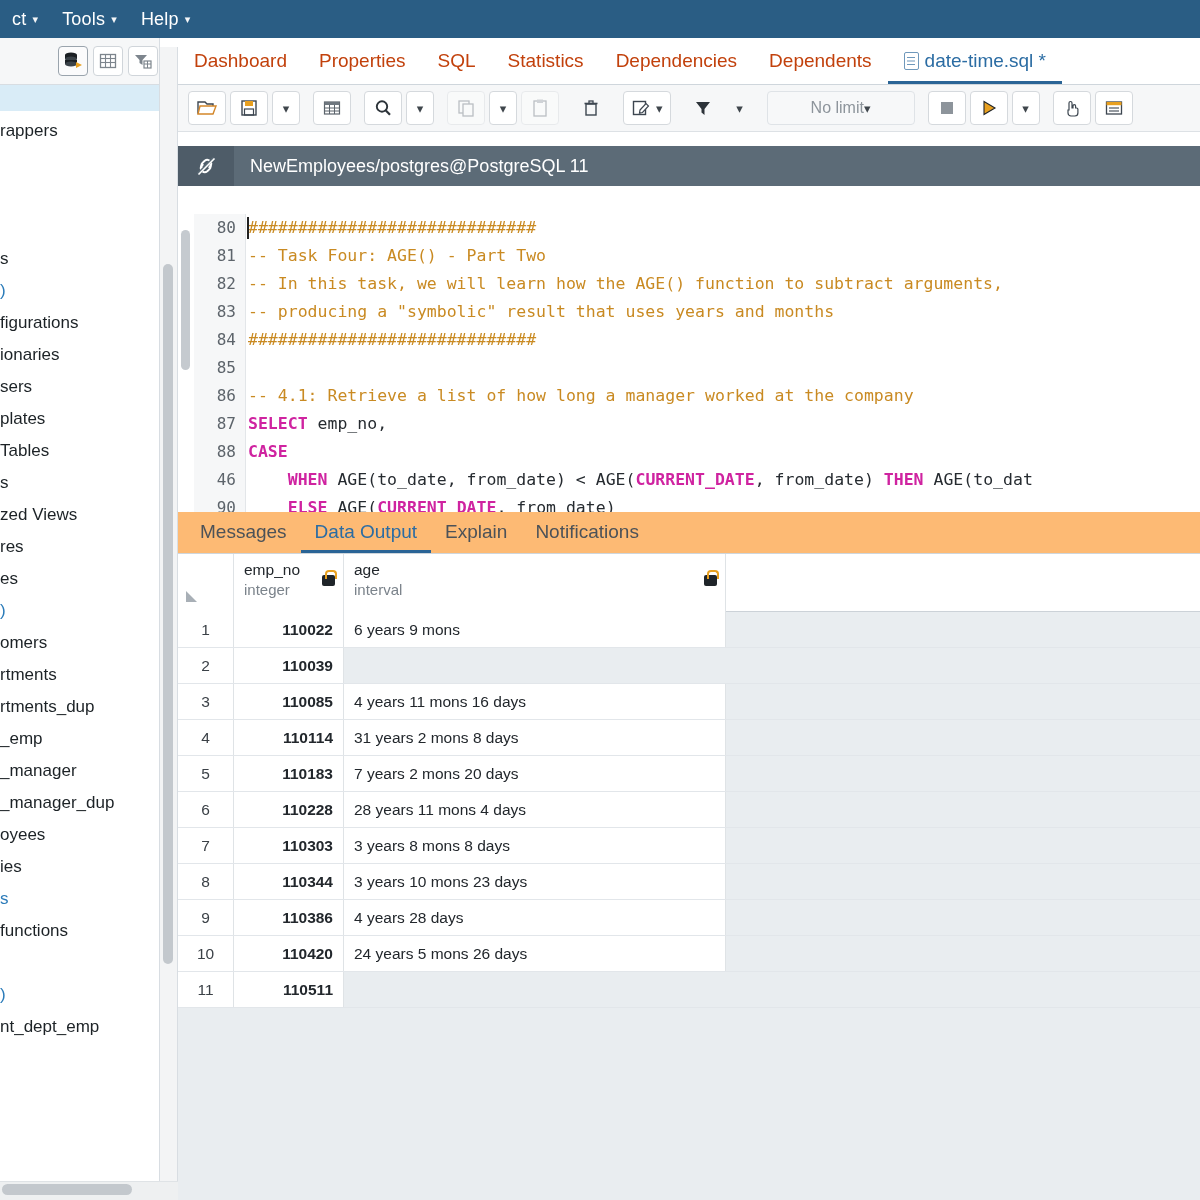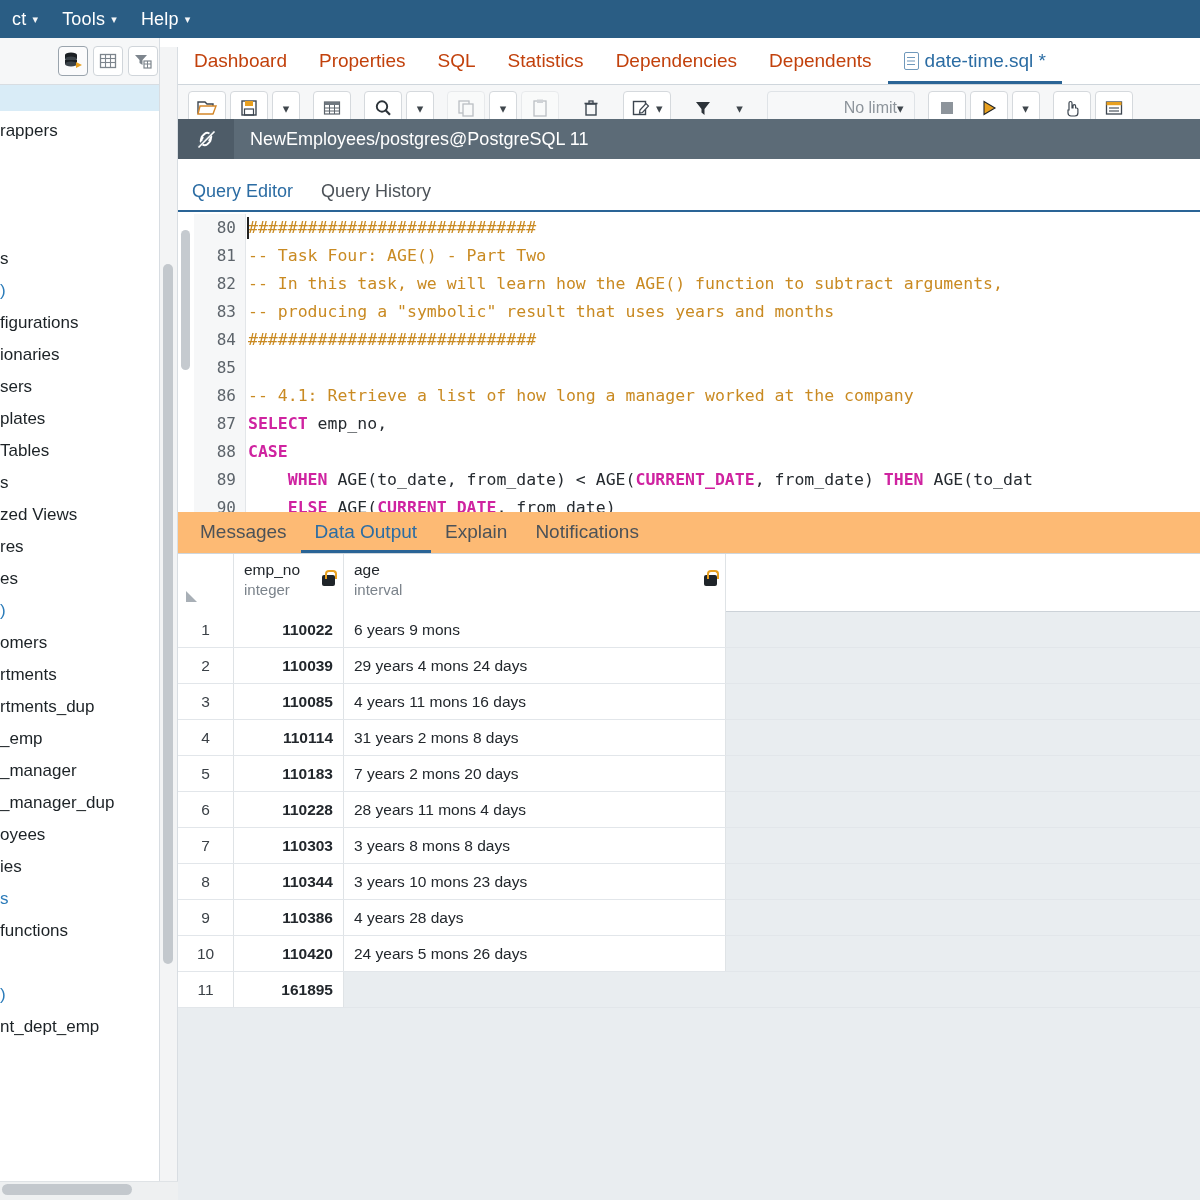--- a/index.html
+++ b/index.html
@@ -117,28 +117,28 @@
     border: 1px solid #d5d9dd; background: #ffffff; border-radius: 4px;
     display: flex; align-items: center; justify-content: center;
     margin-right: 4px;
   }
   .ebtn.flat { border-color: transparent; background: transparent; }
   .ebtn.caretbtn { min-width: 28px; padding: 0 5px; }
   .ebtn.disabled { opacity: .42; }
   .caret-g { font-size: 13px; color: #3f464c; line-height: 1; }
   .limit-select {
     height: 34px; width: 148px; border: 1px solid #dfe3e7; background: #f7f8f9;
-    border-radius: 4px; display: flex; align-items: center; justify-content: flex-end;
+    border-radius: 4px; display: flex; align-items: center; justify-content: center;
     padding: 0 10px; margin-right: 4px;
   }
   .limit-select .lbl { font-size: 16px; color: #8d949b; }
 
   
   .connbar {
-    position: absolute; left: 0; top: 81px; width: 1022px; height: 40px;
+    position: absolute; left: 0; top: 108px; width: 1022px; height: 40px;
     background: #5c6b77; display: flex; align-items: center;
   }
   .conn-icon-box {
     width: 56px; height: 40px; background: #4e5c68;
     display: flex; align-items: center; justify-content: center;
   }
   .conn-text {
     color: #ffffff; font-size: 18px; padding-left: 16px; white-space: nowrap;
   }
 
@@ -508,39 +508,35 @@
         <svg width="24" height="24" viewBox="0 0 24 24">
           <path d="M8.5 14.5 a4 4 0 0 1 0 -5.6 l2.2 -2.2 a4 4 0 0 1 5.6 5.6 l-1 1" fill="none" stroke="#ffffff" stroke-width="2" stroke-linecap="round"></path>
           <path d="M15.5 9.5 a4 4 0 0 1 0 5.6 l-2.2 2.2 a4 4 0 0 1 -5.6 -5.6 l1 -1" fill="none" stroke="#ffffff" stroke-width="2" stroke-linecap="round"></path>
           <line x1="4" y1="20" x2="20" y2="4" stroke="#5c6b77" stroke-width="3"></line>
           <line x1="4.5" y1="20.5" x2="20.5" y2="4.5" stroke="#ffffff" stroke-width="1.6"></line>
         </svg>
       </div>
       <div class="conn-text">NewEmployees/postgres@PostgreSQL 11</div>
     </div>
 
-    <div class="subtabs" id="subtabs">
-        <div class="subtab active">Query Editor</div>
-        <div class="subtab">Query History</div>
-      </div>
 
     <div class="editor">
       <div class="ed-vtrack"></div>
       <div class="ed-vscroll"></div>
       <div class="gutter" id="gutter">
           <div class="gl">80</div>
           <div class="gl">81</div>
           <div class="gl">82</div>
           <div class="gl">83</div>
           <div class="gl">84</div>
           <div class="gl">85</div>
           <div class="gl">86</div>
           <div class="gl">87</div>
           <div class="gl">88</div>
-          <div class="gl">89</div>
+          <div class="gl">46</div>
           <div class="gl">90</div>
         </div>
       <div class="codearea" id="codearea">
           <div class="cl"><span class="cmt">#############################</span></div>
           <div class="cl"><span class="cmt">-- Task Four: AGE() - Part Two</span></div>
           <div class="cl"><span class="cmt">-- In this task, we will learn how the AGE() function to subtract arguments,</span></div>
           <div class="cl"><span class="cmt">-- producing a "symbolic" result that uses years and months</span></div>
           <div class="cl"><span class="cmt">#############################</span></div>
           <div class="cl">&nbsp;</div>
           <div class="cl"><span class="cmt">-- 4.1: Retrieve a list of how long a manager worked at the company</span></div>
@@ -577,21 +573,20 @@
       <div id="gridbody">
           <div class="grow">
             <div class="gc-idx">1</div>
             <div class="gc-num w-emp">110022</div>
             <div class="gc-txt w-age">6 years 9 mons</div>
             <div class="grid-filler" style="flex: 1 1 0%;"></div>
           </div>
           <div class="grow">
             <div class="gc-idx">2</div>
             <div class="gc-num w-emp">110039</div>
-            <div class="gc-txt w-age">29 years 4 mons 24 days</div>
             <div class="grid-filler" style="flex: 1 1 0%;"></div>
           </div>
           <div class="grow">
             <div class="gc-idx">3</div>
             <div class="gc-num w-emp">110085</div>
             <div class="gc-txt w-age">4 years 11 mons 16 days</div>
             <div class="grid-filler" style="flex: 1 1 0%;"></div>
           </div>
           <div class="grow">
             <div class="gc-idx">4</div>
@@ -630,19 +625,19 @@
             <div class="grid-filler" style="flex: 1 1 0%;"></div>
           </div>
           <div class="grow">
             <div class="gc-idx">10</div>
             <div class="gc-num w-emp">110420</div>
             <div class="gc-txt w-age">24 years 5 mons 26 days</div>
             <div class="grid-filler" style="flex: 1 1 0%;"></div>
           </div>
           <div class="grow">
             <div class="gc-idx">11</div>
-            <div class="gc-num w-emp">161895</div>
+            <div class="gc-num w-emp">110511</div>
             <div class="grid-filler" style="flex: 1 1 0%;"></div>
           </div>
         </div>
     </div>
   </div>
 </div>
 
 </body></html>

